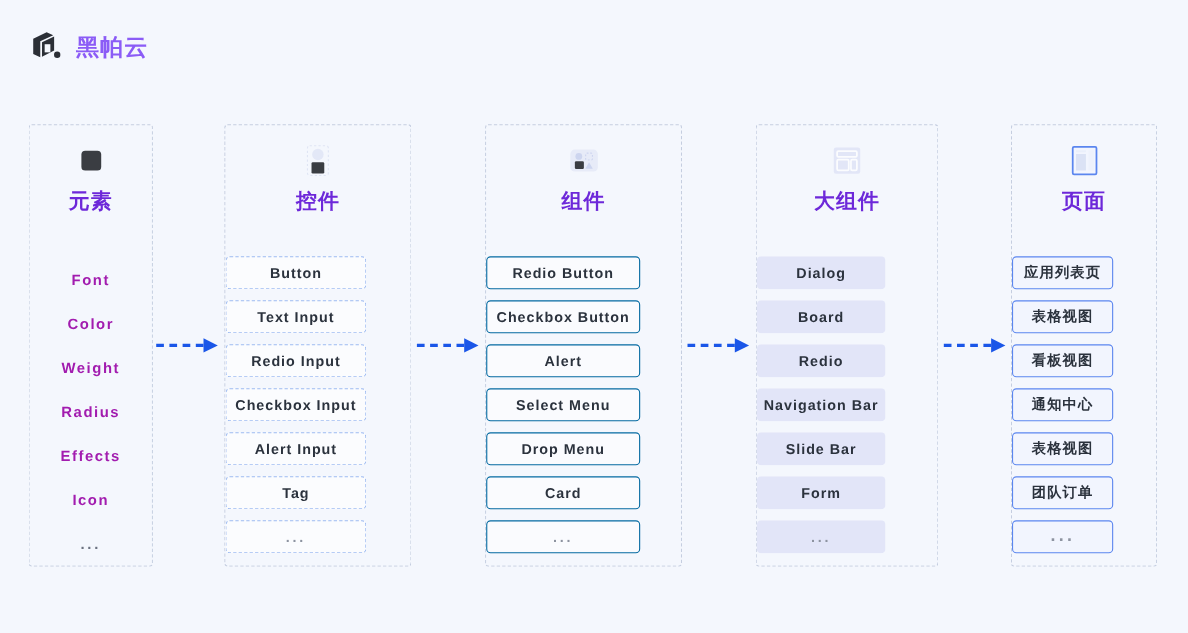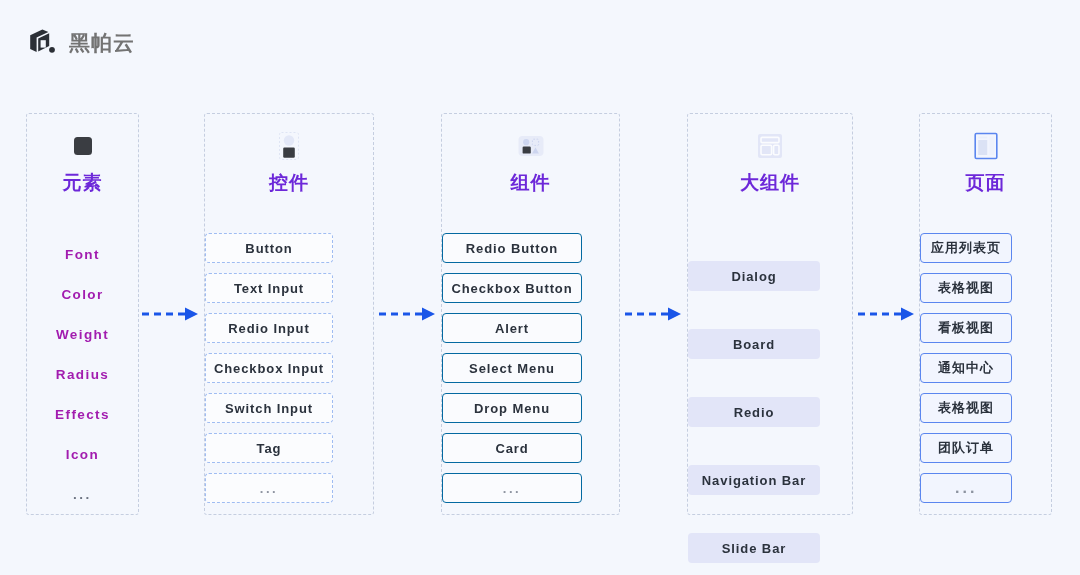--- a/index.html
+++ b/index.html
@@ -15,21 +15,21 @@
   
   .logo-row {
     position: absolute;
     left: 26px; top: 26px;
     display: flex; align-items: center; gap: 9px;
   }
   .logo-mark { width: 34px; height: 34px; display: block; }
   .logo-text {
     font-size: 21px;
     font-weight: 700;
-    color: #737373;
+    color: #8b5cf6;
     letter-spacing: 1px;
     line-height: 1;
     font-family: "DejaVu Sans", "Liberation Sans", sans-serif;
   }
 
   
   .flow {
     position: absolute;
     left: 0; top: 113px;
     width: 1080px; height: 402px;
@@ -104,24 +104,23 @@
     background: #fbfcfe;
   }
   
   .chip-solid {
     width: 140px;
     border: 1px solid #0369a1;
     background: #fafbfe;
   }
   
   .chip-fill {
-    width: 132px;
+    width: 117px;
     border: 1px solid transparent;
     background: #e2e5f8;
-    margin-top: 28px;
   }
   
   .chip-blue {
     width: 92px;
     border: 1.6px solid #5b86ef;
     background: #f2f5fe;
     letter-spacing: 1px;
     font-family: "DejaVu Sans", "Liberation Sans", sans-serif;
   }
 
@@ -180,21 +179,21 @@
             <rect x="11.2" y="18.5" width="11.6" height="10.2" rx="1.2" fill="#3a3d42"></rect>
           </svg>
         </span>
         <span class="col-title">控件</span>
       </div>
       <div class="chip-list">
         <div class="chip chip-dashed">Button</div>
         <div class="chip chip-dashed">Text Input</div>
         <div class="chip chip-dashed">Redio Input</div>
         <div class="chip chip-dashed">Checkbox Input</div>
-        <div class="chip chip-dashed">Switch Input</div>
+        <div class="chip chip-dashed">Alert Input</div>
         <div class="chip chip-dashed">Tag</div>
         <div class="chip chip-dashed dots">...</div>
       </div>
     </div>
 
     <div class="col col-3">
       <div class="col-head">
         <span>
           <svg class="col-icon" viewBox="0 0 34 34" xmlns="http://www.w3.org/2000/svg">
             <rect x="4.5" y="7" width="25" height="20" rx="4" fill="#e7ebf8"></rect>

